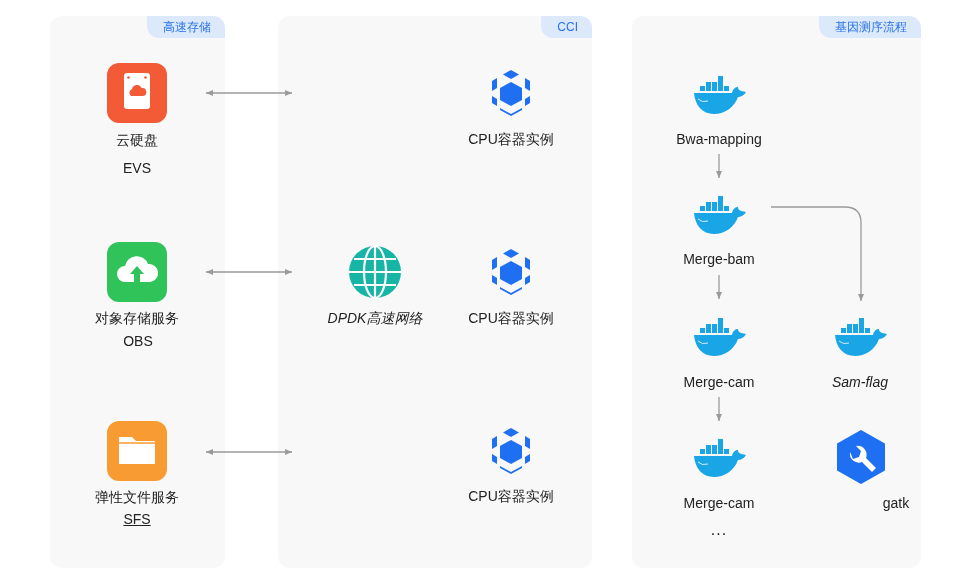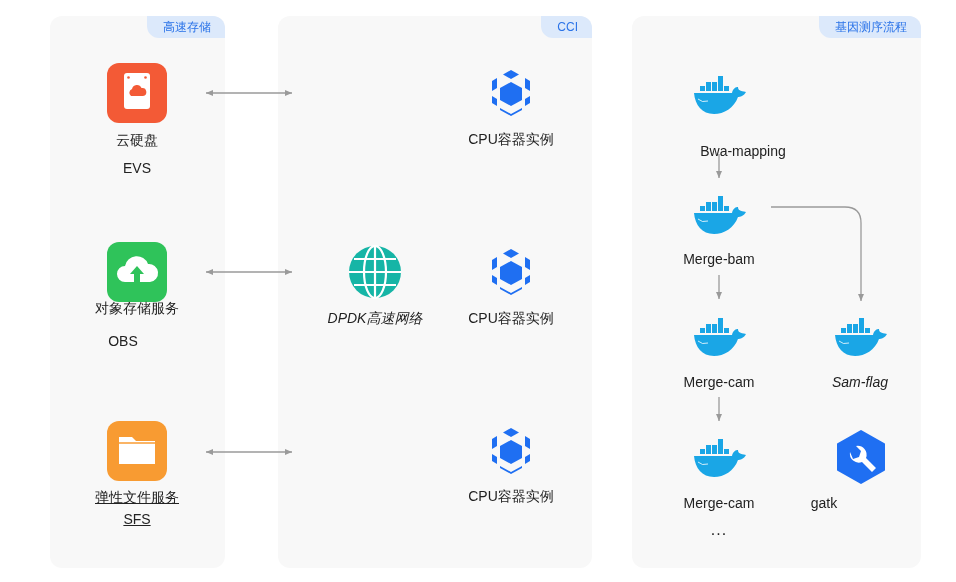--- a/index.html
+++ b/index.html
@@ -49,30 +49,30 @@
 </div>
 <div class="lbl" style="left:137px;top:129px;">云硬盘</div>
 <div class="lbl" style="left:137px;top:157px;">EVS</div>
 
 <div class="ico sq" style="left:107px;top:242px;background:#2fc35a;">
   <svg width="60" height="60" viewBox="0 0 60 60">
     <path d="M18 40 a8 8 0 0 1 0-16 a12 12 0 0 1 23-2 a9 9 0 0 1 2 18 z" fill="#fff"></path>
     <path d="M30 24 L37 32 L33 32 L33 42 L27 42 L27 32 L23 32 z" fill="#2fc35a"></path>
   </svg>
 </div>
-<div class="lbl" style="left:137px;top:297px;">对象存储服务</div>
-<div class="lbl" style="left:123px;top:330px;text-align:right;">OBS</div>
+<div class="lbl" style="left:137px;top:307px;">对象存储服务</div>
+<div class="lbl" style="left:138px;top:330px;text-align:right;">OBS</div>
 
 <div class="ico sq" style="left:107px;top:421px;background:#f89b32;">
   <svg width="60" height="60" viewBox="0 0 60 60">
     <path d="M12 16 h13 l4 4 h19 v23 h-36 z" fill="#fff"></path>
     <line x1="12" y1="22" x2="48" y2="22" stroke="#f89b32" stroke-width="1.5"></line>
   </svg>
 </div>
-<div class="lbl" style="left:137px;top:486px;text-decoration:underline;">弹性文件服务</div>
+<div class="lbl" style="left:137px;top:486px;">弹性文件服务</div>
 <div class="lbl" style="left:137px;top:508px;text-decoration:underline;">SFS</div>
 
 <div class="ico" style="left:348px;top:245px;width:54px;height:54px;">
   <svg width="54" height="54" viewBox="0 0 54 54">
     <circle cx="27" cy="27" r="26" fill="#16b5a6"></circle>
     <g stroke="#fff" stroke-width="2.2" fill="none">
       <ellipse cx="27" cy="27" rx="11" ry="26"></ellipse>
       <line x1="27" y1="1" x2="27" y2="53"></line>
       <line x1="1" y1="27" x2="53" y2="27"></line>
       <line x1="6" y1="14" x2="48" y2="14"></line>
@@ -133,21 +133,21 @@
         <rect x="8" y="14" width="5" height="5"></rect>
         <rect x="14" y="10" width="5" height="9"></rect>
         <rect x="20" y="10" width="5" height="9"></rect>
         <rect x="26" y="4" width="5" height="15"></rect>
         <rect x="32" y="14" width="5" height="5"></rect>
         <path d="M2 21 H40 C41 16 44 15 46 15 C46 18 48 19 54 20 C52 24 48 25 46 25 C42 36 32 42 22 42 C10 42 3 33 2 21 z"></path>
       </g>
       <path d="M6 27 Q10 31 16 29" stroke="#fff" stroke-width="0.8" fill="none"></path>
     </svg>
 </div>
-<div class="lbl" style="left:719px;top:140px;margin-left:24px;">Bwa-mapping</div>
+<div class="lbl" style="left:719px;top:128px;">Bwa-mapping</div>
 
 <div class="ico" style="left:692px;top:192px;width:56px;height:44px;">
   <svg width="56" height="44" viewBox="0 0 56 44">
       <g fill="#1aa6e6">
         <rect x="8" y="14" width="5" height="5"></rect>
         <rect x="14" y="10" width="5" height="9"></rect>
         <rect x="20" y="10" width="5" height="9"></rect>
         <rect x="26" y="4" width="5" height="15"></rect>
         <rect x="32" y="14" width="5" height="5"></rect>
         <path d="M2 21 H40 C41 16 44 15 46 15 C46 18 48 19 54 20 C52 24 48 25 46 25 C42 36 32 42 22 42 C10 42 3 33 2 21 z"></path>
@@ -202,13 +202,13 @@
 </div>
 <div class="lbl" style="left:719px;top:492px;">Merge-cam</div>
 <div class="lbl" style="left:719px;top:519px;font-size:16px;letter-spacing:1px;">...</div>
 
 <div class="ico" style="left:836px;top:430px;width:50px;height:54px;">
   <svg width="50" height="54" viewBox="0 0 50 54">
     <path d="M25 1 L48 14 L48 40 L25 53 L2 40 L2 14 z" fill="#1f6ff2" stroke="#1f6ff2" stroke-width="2" stroke-linejoin="round"></path>
     <path d="M14 22 a9 9 0 0 0 12 10 l10 10 l4 -4 l-10 -10 a9 9 0 0 0 -10 -12 l5 5 l-2 6 l-6 2 z" fill="#fff"></path>
   </svg>
 </div>
-<div class="lbl" style="left:824px;top:492px;">gatk</div>
+<div class="lbl" style="left:896px;top:492px;">gatk</div>
 
 </body></html>

